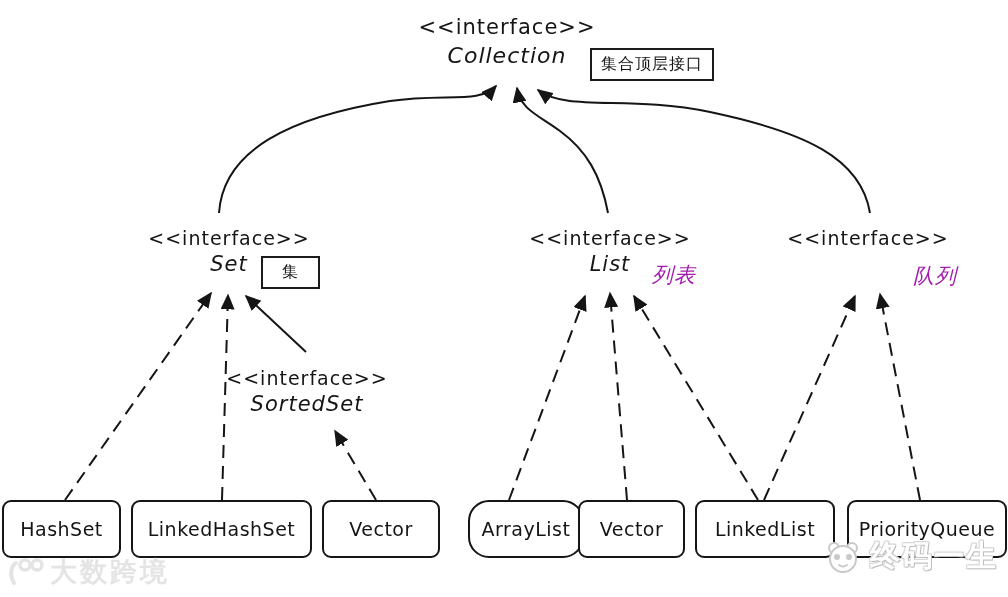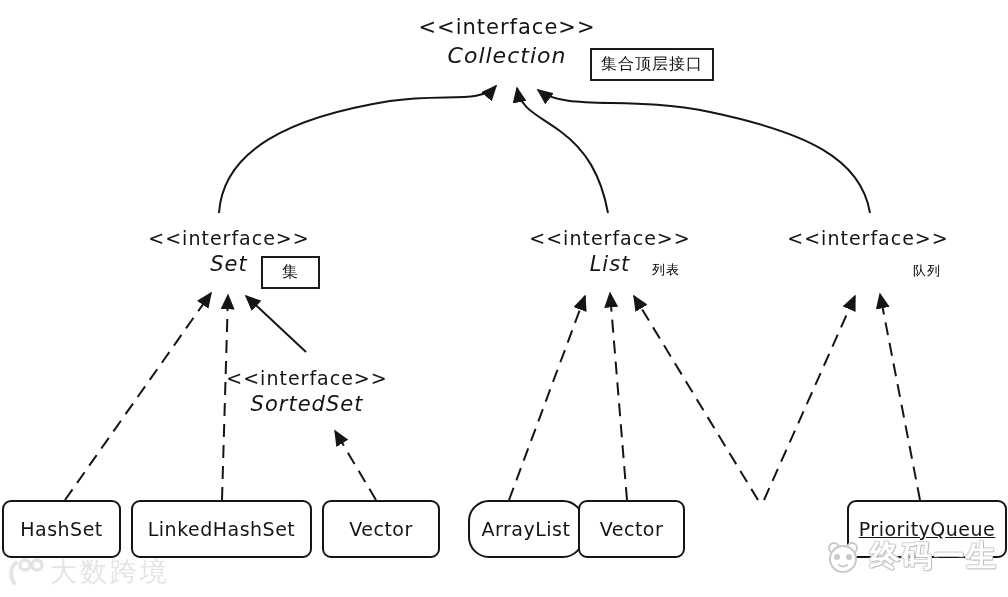--- a/index.html
+++ b/index.html
@@ -12,30 +12,30 @@
   .iface{position:absolute;text-align:center;z-index:2;}
   .iface .stereo{font-size:19px;line-height:25px;letter-spacing:1px;}
   .iface .iname{font-size:21px;line-height:27px;letter-spacing:1px;font-style:italic;}
   .iface.big .stereo{font-size:21px;line-height:27px;}
   .iface.big .iname{font-size:22px;line-height:29px;}
   .note-box{
     position:absolute;z-index:2;border:2px solid #1b1b1b;background:#fff;
     display:flex;align-items:center;justify-content:center;
     font-size:16px;letter-spacing:1px;
   }
-  .note-text{position:absolute;z-index:2;font-size:13px;letter-spacing:1px;color:#000000;}
+  .note-text{position:absolute;z-index:2;font-size:21px;letter-spacing:1px;color:#a21caf;font-style:italic;}
   .cls{
     position:absolute;top:500px;height:54px;z-index:2;background:#fff;
     border:2px solid #151515;border-radius:9px;
     display:flex;align-items:center;justify-content:center;
     font-size:19px;letter-spacing:0.5px;
   }
   .wm-left{
     position:absolute;left:8px;top:554px;z-index:3;display:flex;align-items:center;gap:6px;
-    color:#e4e4e4;font-size:27px;font-weight:normal;letter-spacing:3px;
+    color:#e4e4e4;font-size:27px;font-weight:bold;letter-spacing:3px;
   }
   .wm-right{
     position:absolute;left:824px;top:536px;z-index:3;display:flex;align-items:center;gap:8px;
     font-size:30px;font-weight:bold;letter-spacing:2px;color:#ffffff;
     text-shadow:1px 1px 0 #bdbdbd,-1px -1px 0 #d6d6d6,1px -1px 0 #cfcfcf,-1px 1px 0 #cfcfcf;
   }
 </style>
 </head>
 <body>
 
@@ -108,21 +108,24 @@
     </div>
   <div class="cls" style="left:322px;width:114px;">
       <span>Vector</span>
     </div>
   <div class="cls" style="left:468px;width:112px;border-radius:21px;">
       <span>ArrayList</span>
     </div>
   <div class="cls" style="left:578px;width:103px;">
       <span>Vector</span>
     </div>
-  <div class="cls" style="left:847px;width:156px;text-decoration:underline;">
+  <div class="cls" style="left:695px;width:136px;">
+      <span>LinkedList</span>
+    </div>
+  <div class="cls" style="left:847px;width:156px;">
       <span>PriorityQueue</span>
     </div>
 
   <div class="wm-left">
     <svg width="36" height="30" viewBox="0 0 36 30">
       <path d="M6 26 C2 20, 2 10, 8 6" fill="none" stroke="#e4e4e4" stroke-width="4" stroke-linecap="round"></path>
       <circle cx="17" cy="8" r="5" fill="none" stroke="#e4e4e4" stroke-width="3.5"></circle>
       <circle cx="29" cy="8" r="5" fill="none" stroke="#e4e4e4" stroke-width="3.5"></circle>
     </svg>
     <span>大数跨境</span>

